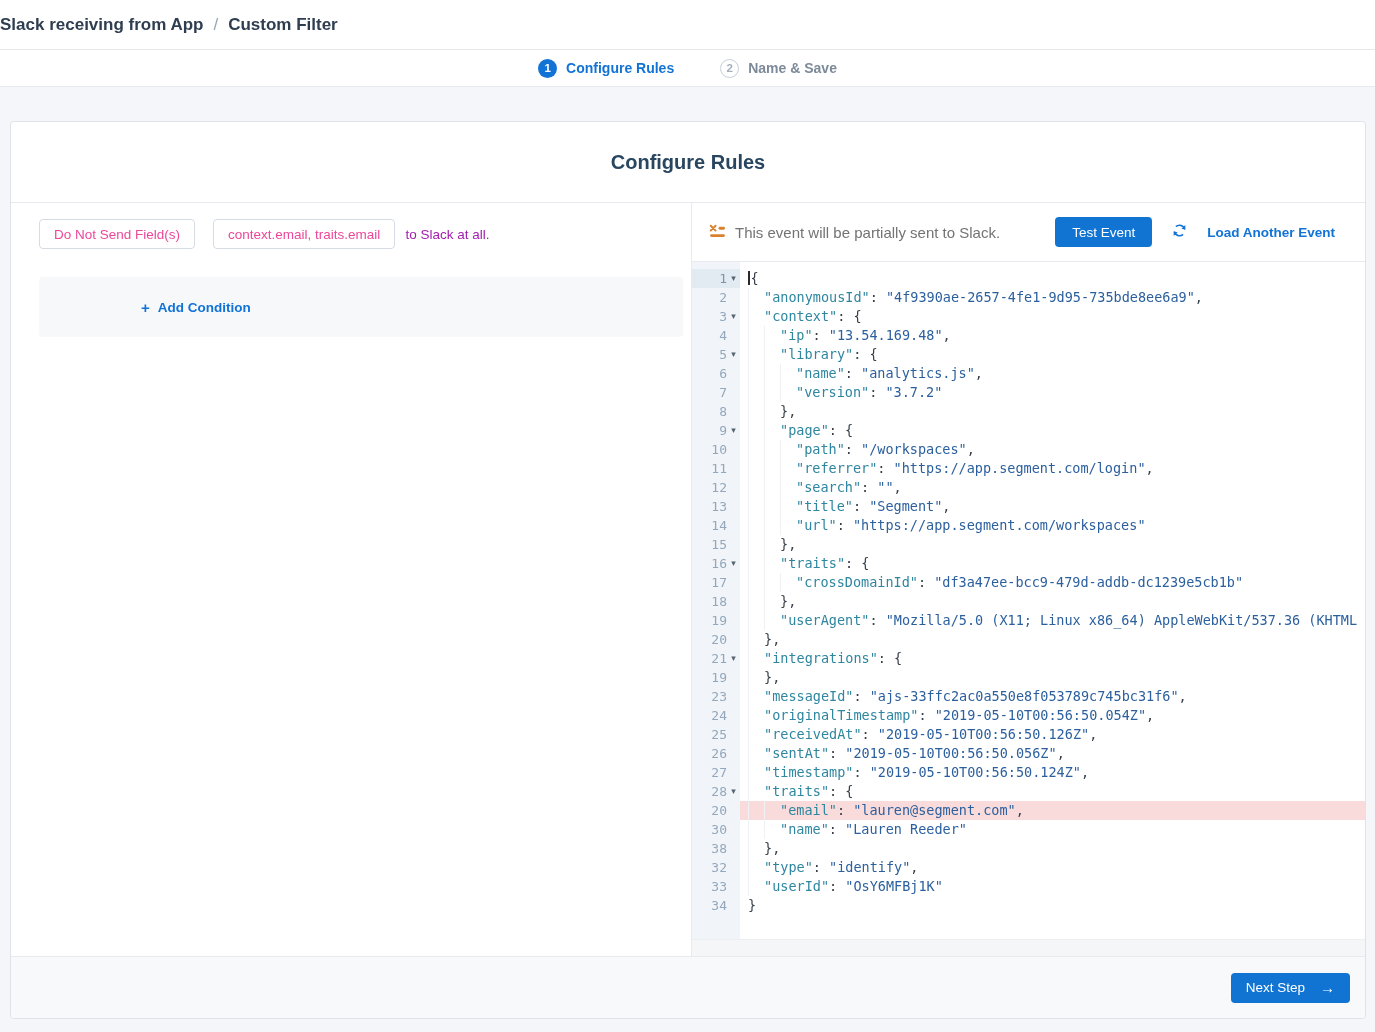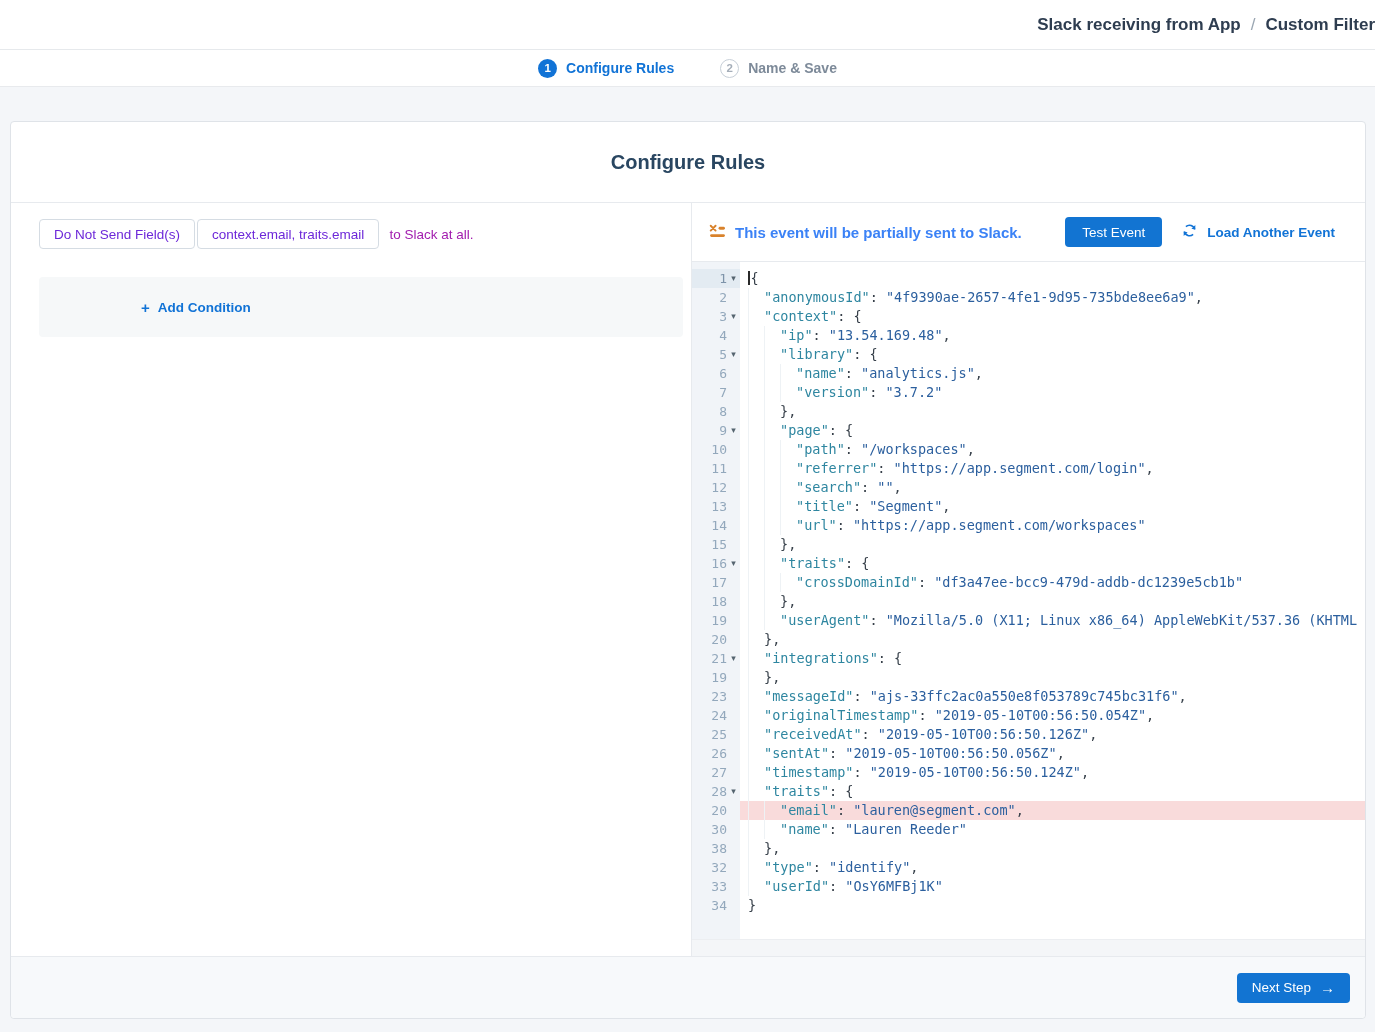--- a/index.html
+++ b/index.html
@@ -1,21 +1,21 @@
 <!DOCTYPE html>
 <html><head>
 <meta charset="utf-8">
 <style>
   * { margin:0; padding:0; box-sizing:border-box; }
   html,body { width:1375px; height:1032px; overflow:hidden; background:#fff;
     font-family:"Liberation Sans", sans-serif; }
 
   
   .top-bar { height:50px; background:#fff; border-bottom:1px solid #e6e9ec;
-    display:flex; align-items:center; justify-content:flex-end; }
+    display:flex; align-items:center; justify-content:flex-start; }
   .crumb { font-size:17px; font-weight:600; color:#2e3d50; }
   .crumb .sep { color:#9aa6b2; font-weight:400; padding:0 10px; }
 
   .step-bar { height:37px; background:#fff; border-bottom:1px solid #e8eaed;
     display:flex; align-items:center; justify-content:center; gap:46px; }
   .step { display:flex; align-items:center; gap:9px; cursor:pointer; }
   .step-circle { width:19px; height:19px; border-radius:50%; display:flex;
     align-items:center; justify-content:center; font-size:11.5px; font-weight:700; }
   .step.active .step-circle { background:#1173d6; color:#fff; }
   .step.active .step-label { color:#1173d6; font-weight:700; font-size:14px; }
@@ -33,41 +33,41 @@
   .card-body { flex:1; display:flex; min-height:0; }
   .card-footer { height:62px; background:#f7f9fb; border-top:1px solid #e7eaee;
     border-radius:0 0 4px 4px; display:flex; align-items:center;
     justify-content:flex-end; padding-right:15px; }
 
   
   .left-panel { width:680px; min-width:680px; }
   .rule-row { margin:16px 0 0 28px; display:flex; align-items:center; }
   .chip { height:30px; padding:0 14px; background:#fff; border:1px solid #d5dce3;
     border-radius:4px; font-family:"Liberation Sans",sans-serif; font-size:13.5px;
-    color:#6d28d9; cursor:pointer; }
-  .chip + .chip { margin-left:2px; }
+    color:#ec4899; cursor:pointer; }
+  .chip + .chip { margin-left:18px; }
   .rule-suffix { margin-left:10px; font-size:13.5px; color:#a21caf; }
   .add-box { margin:28px 0 0 28px; width:644px; height:60px; background:#f6f8f9;
     border-radius:4px; display:flex; align-items:center; padding-left:102px; }
   .add-link { display:flex; align-items:center; gap:8px; color:#1173d6;
     font-size:13.5px; font-weight:600; cursor:pointer; text-decoration:none; }
   .add-link .plus { font-size:15px; font-weight:600; line-height:1; }
 
   
   .right-panel { flex:1; border-left:1px solid #e7eaee; display:flex;
     flex-direction:column; min-width:0; }
   .event-header { height:59px; border-bottom:1px solid #e7eaee; display:flex;
     align-items:center; padding:0 30px 0 17px; }
   .partial-icon { width:17px; height:17px; margin-right:9px; display:inline-flex; }
-  .event-status { font-size:15px; font-weight:700; color:#3b82f6; white-space:nowrap; }
+  .event-status { font-size:15px; font-weight:400; color:#737373; white-space:nowrap; }
   .btn-primary { height:30px; background:#1274d2; color:#fff; border:none;
     border-radius:4px; font-family:"Liberation Sans",sans-serif; font-size:13.5px;
     font-weight:500; cursor:pointer; }
   .test-btn { margin-left:auto; padding:0 17px; }
-  .load-link { margin-left:20px; display:flex; align-items:center; gap:10px;
+  .load-link { margin-left:20px; display:flex; align-items:center; gap:20px;
     color:#1173d6; font-size:13.5px; font-weight:600; cursor:pointer;
     text-decoration:none; white-space:nowrap; }
 
   
   .editor { flex:1; display:flex; min-height:0; background:#fff; overflow:hidden;
     cursor:text; }
   .gutter { width:48px; min-width:48px; background:#f1f4f8; padding-top:7px; }
   .g-row { height:19px; display:flex; align-items:center; justify-content:flex-end;
     font-family:"DejaVu Sans Mono",monospace; font-size:13px; color:#93a8bc; }
   .g-row.g-active { background:#e3ebf2; color:#7d93a9; }
@@ -80,21 +80,21 @@
   .c-row.c-hl { background:#f9dbdb; margin-left:-8px; padding-left:8px; }
   .ind { display:inline-block; width:16px; height:19px; vertical-align:top;
     border-left:1px solid #eef2f5; }
   .cursor { display:inline-block; width:1.5px; height:14px; background:#2a2a2a;
     vertical-align:-2px; margin-right:1px; }
   .k { color:#2e86a0; }
   .v { color:#2b5f9e; }
   .p { color:#37404a; }
   .scroll-strip { height:17px; background:#f4f6f8; border-top:1px solid #eceef1; }
 
-  .next-btn { padding:0 15px; display:flex; align-items:center; gap:9px; }
+  .next-btn { padding:0 15px; display:flex; align-items:center; gap:15px; }
   .next-btn .arrow { font-size:15px; line-height:1; }
 </style>
 </head>
 <body>
 
 <header class="top-bar">
   <div class="crumb">
     <span>Slack receiving from App</span><span class="sep">/</span><span>Custom Filter</span>
   </div>
 </header>

